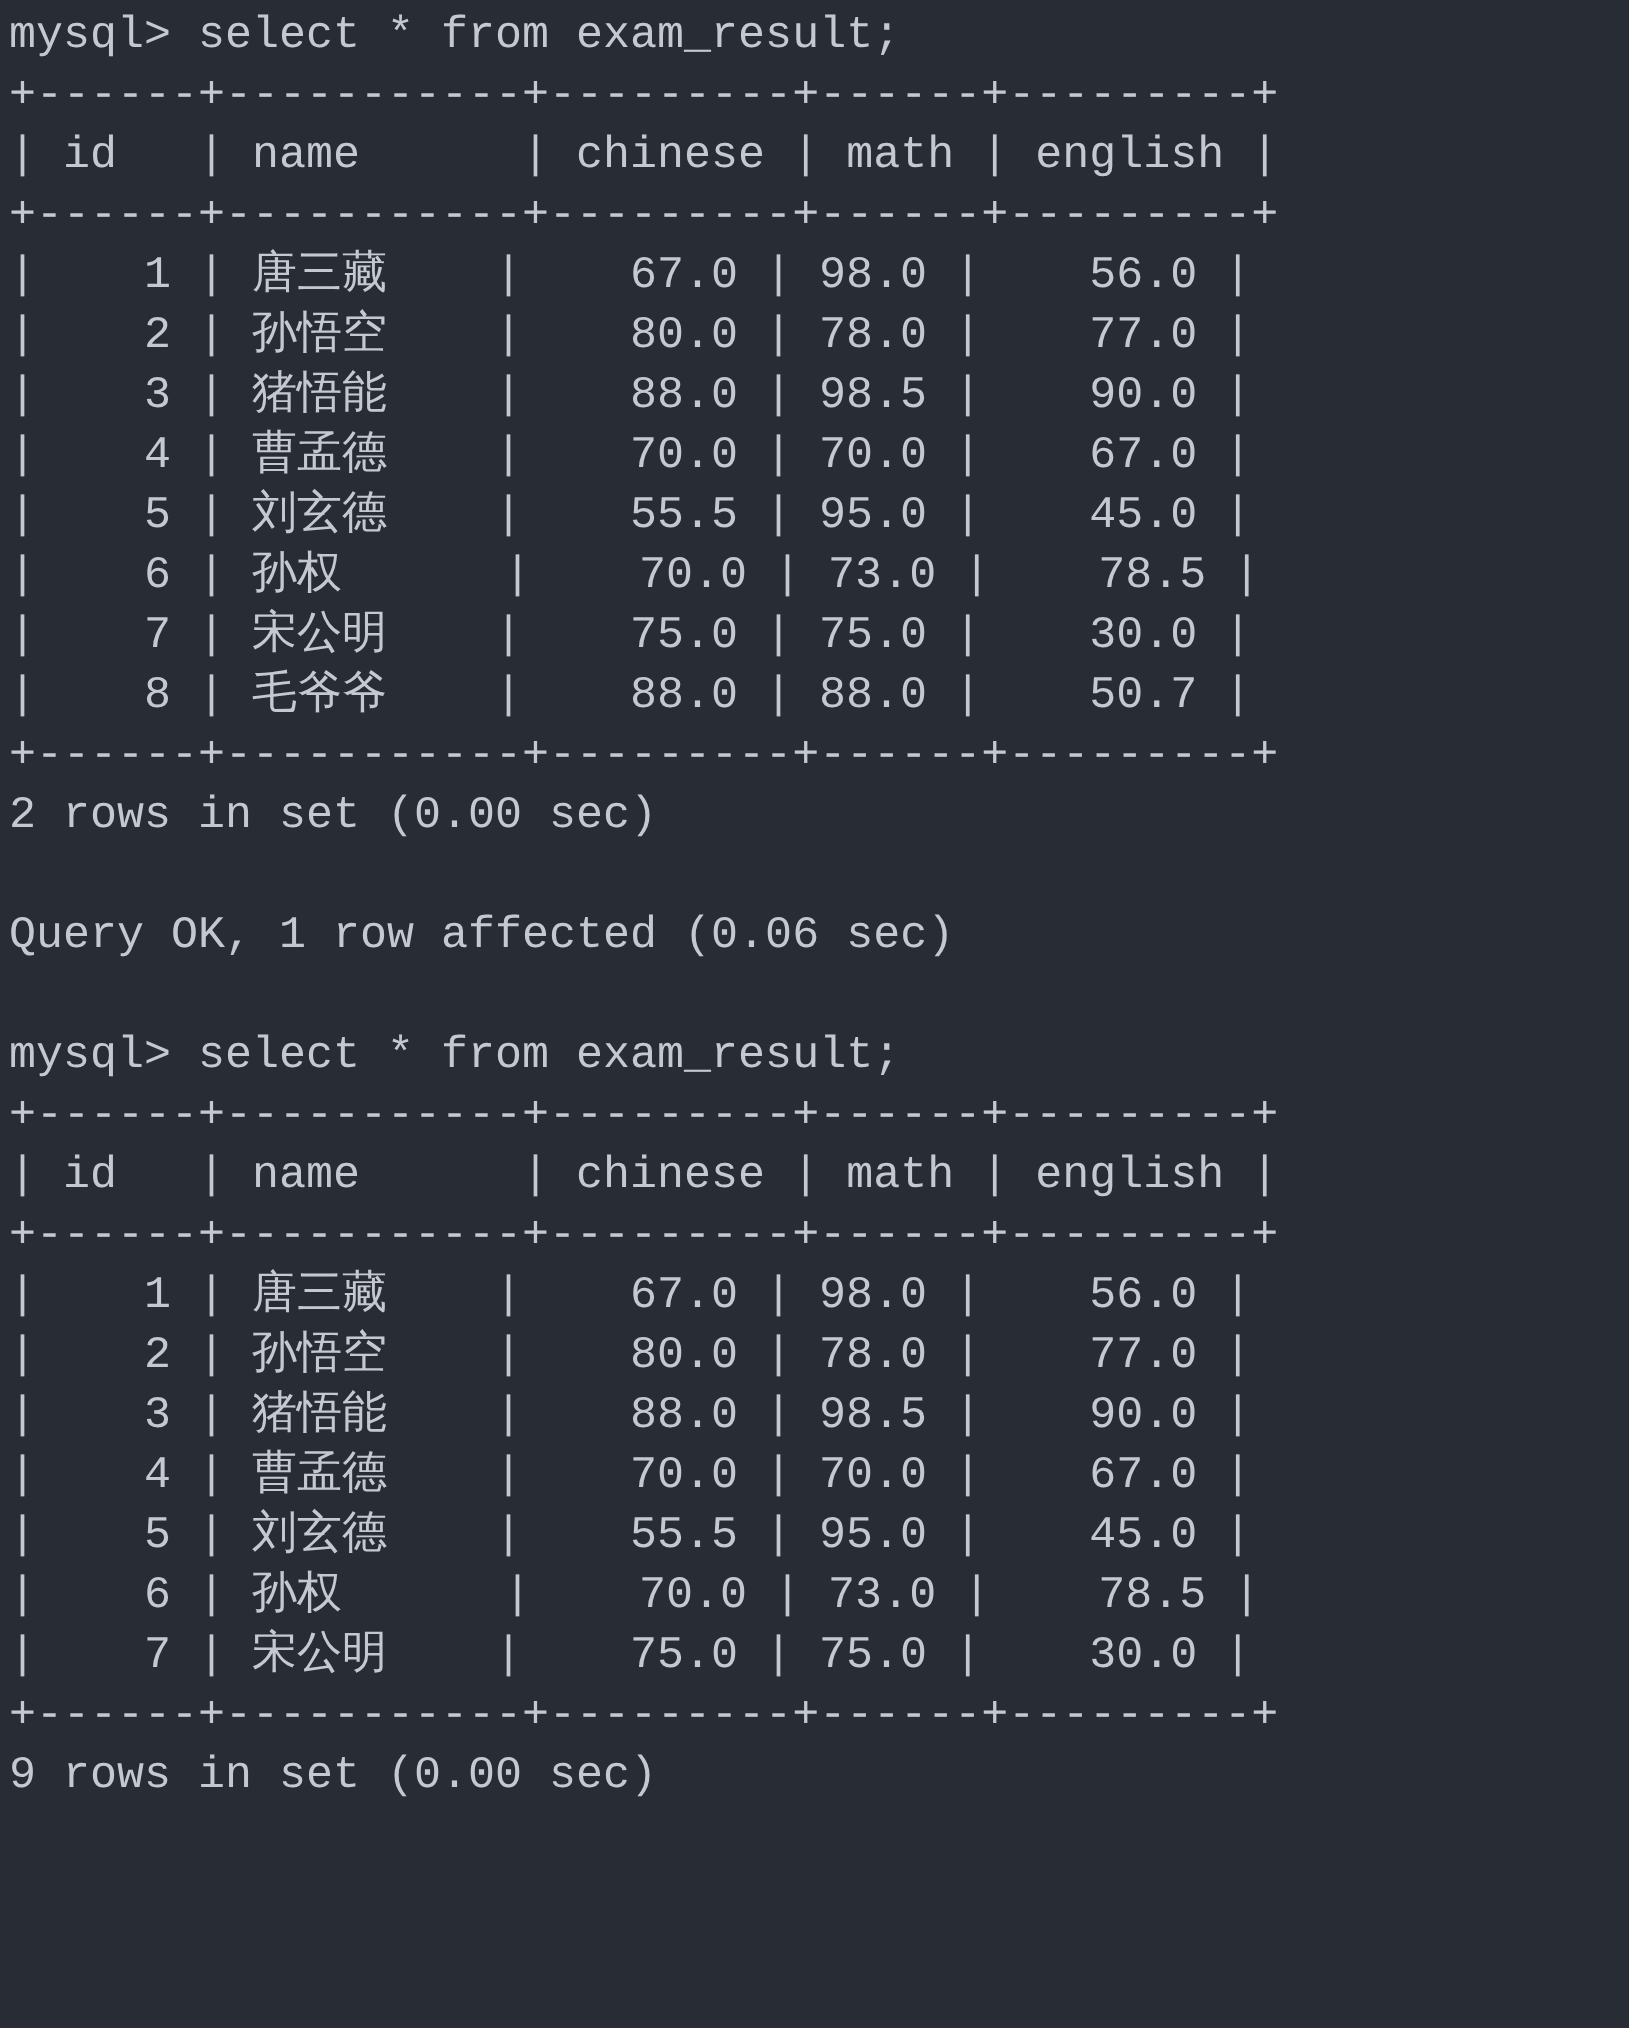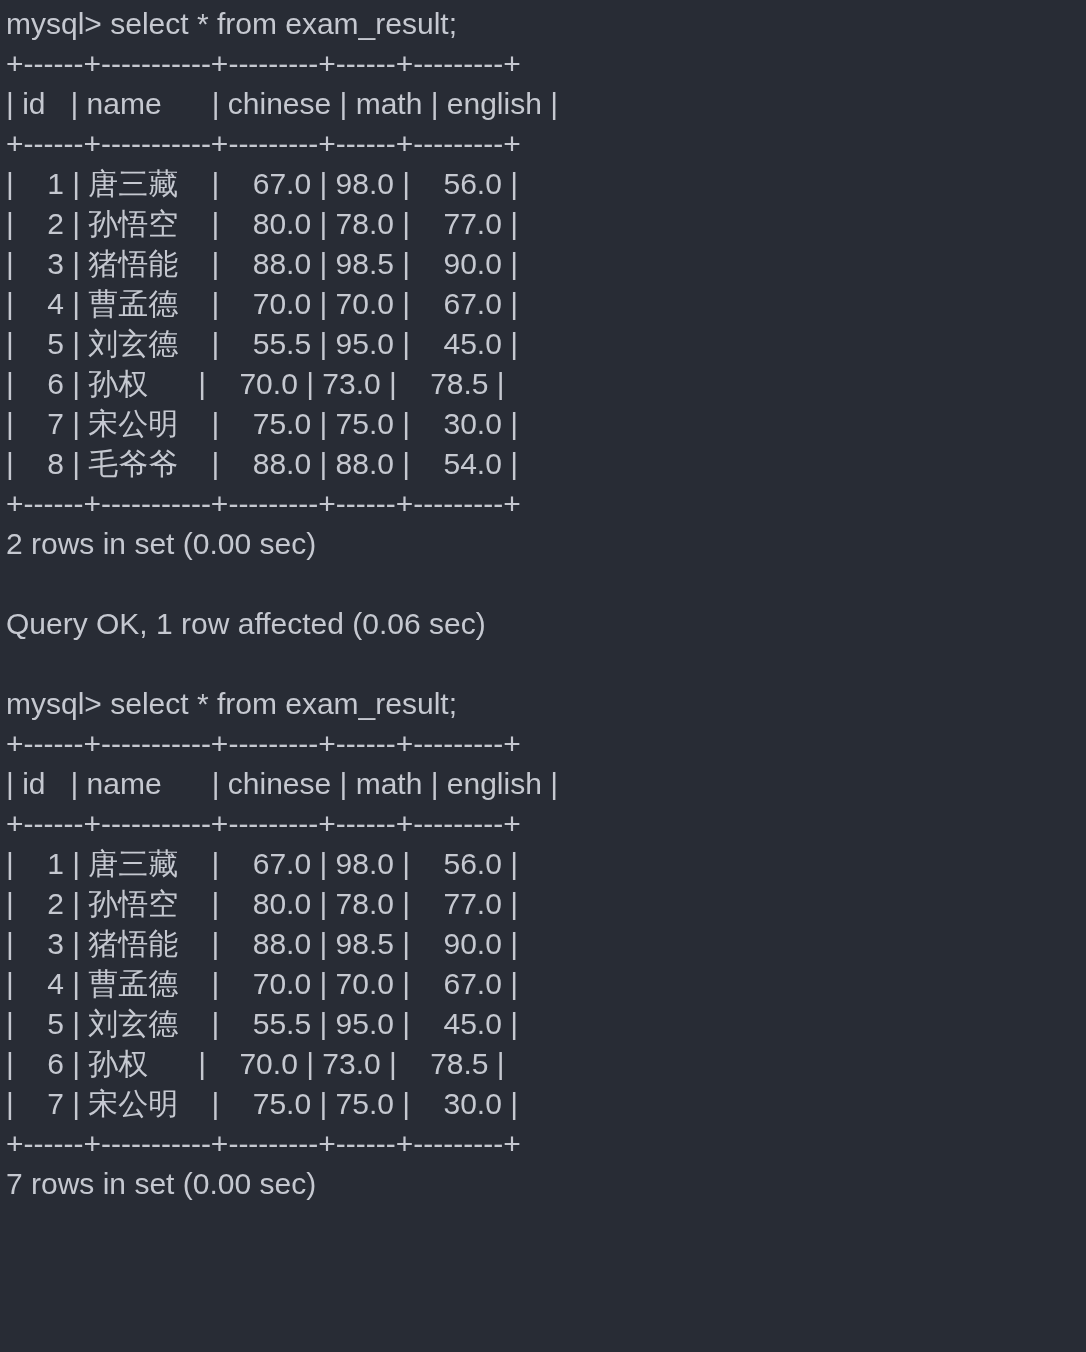--- a/index.html
+++ b/index.html
@@ -21,21 +21,21 @@
     box-sizing: border-box;
     padding: 4px 0 0 6px;
   }
   .line {
     height: 40px;
     line-height: 40px;
     font-size: 30px;
     letter-spacing: 0px;
     white-space: pre;
     color: #c5c8d0;
-    font-family: Liberation Sans, sans-serif;
+    font-family: Liberation Mono, monospace;
     font-weight: 400;
   }
   .line.blank {
     height: 40px;
   }
   .cursor {
     display: inline-block;
     width: 21px;
     height: 32px;
     background: #f5c242;
@@ -51,34 +51,34 @@
   <div class="line">+------+-----------+---------+------+---------+</div>
   <div class="line">| id   | name      | chinese | math | english |</div>
   <div class="line">+------+-----------+---------+------+---------+</div>
   <div class="line">|    1 | 唐三藏    |    67.0 | 98.0 |    56.0 |</div>
   <div class="line">|    2 | 孙悟空    |    80.0 | 78.0 |    77.0 |</div>
   <div class="line">|    3 | 猪悟能    |    88.0 | 98.5 |    90.0 |</div>
   <div class="line">|    4 | 曹孟德    |    70.0 | 70.0 |    67.0 |</div>
   <div class="line">|    5 | 刘玄德    |    55.5 | 95.0 |    45.0 |</div>
   <div class="line">|    6 | 孙权      |    70.0 | 73.0 |    78.5 |</div>
   <div class="line">|    7 | 宋公明    |    75.0 | 75.0 |    30.0 |</div>
-  <div class="line">|    8 | 毛爷爷    |    88.0 | 88.0 |    54.0 |</div>
+  <div class="line">|    8 | 毛爷爷    |    88.0 | 88.0 |    50.7 |</div>
   <div class="line">+------+-----------+---------+------+---------+</div>
   <div class="line">2 rows in set (0.00 sec)</div>
   <div class="line blank"></div>
   <div class="line">Query OK, 1 row affected (0.06 sec)</div>
   <div class="line blank"></div>
   <div class="line">mysql&gt; select * from exam_result;</div>
   <div class="line">+------+-----------+---------+------+---------+</div>
   <div class="line">| id   | name      | chinese | math | english |</div>
   <div class="line">+------+-----------+---------+------+---------+</div>
   <div class="line">|    1 | 唐三藏    |    67.0 | 98.0 |    56.0 |</div>
   <div class="line">|    2 | 孙悟空    |    80.0 | 78.0 |    77.0 |</div>
   <div class="line">|    3 | 猪悟能    |    88.0 | 98.5 |    90.0 |</div>
   <div class="line">|    4 | 曹孟德    |    70.0 | 70.0 |    67.0 |</div>
   <div class="line">|    5 | 刘玄德    |    55.5 | 95.0 |    45.0 |</div>
   <div class="line">|    6 | 孙权      |    70.0 | 73.0 |    78.5 |</div>
   <div class="line">|    7 | 宋公明    |    75.0 | 75.0 |    30.0 |</div>
   <div class="line">+------+-----------+---------+------+---------+</div>
-  <div class="line">7 rows in set (0.00 sec)</div>
+  <div class="line">9 rows in set (0.00 sec)</div>
   <div class="line blank"></div>
 
 </div>
 
 </body></html>

